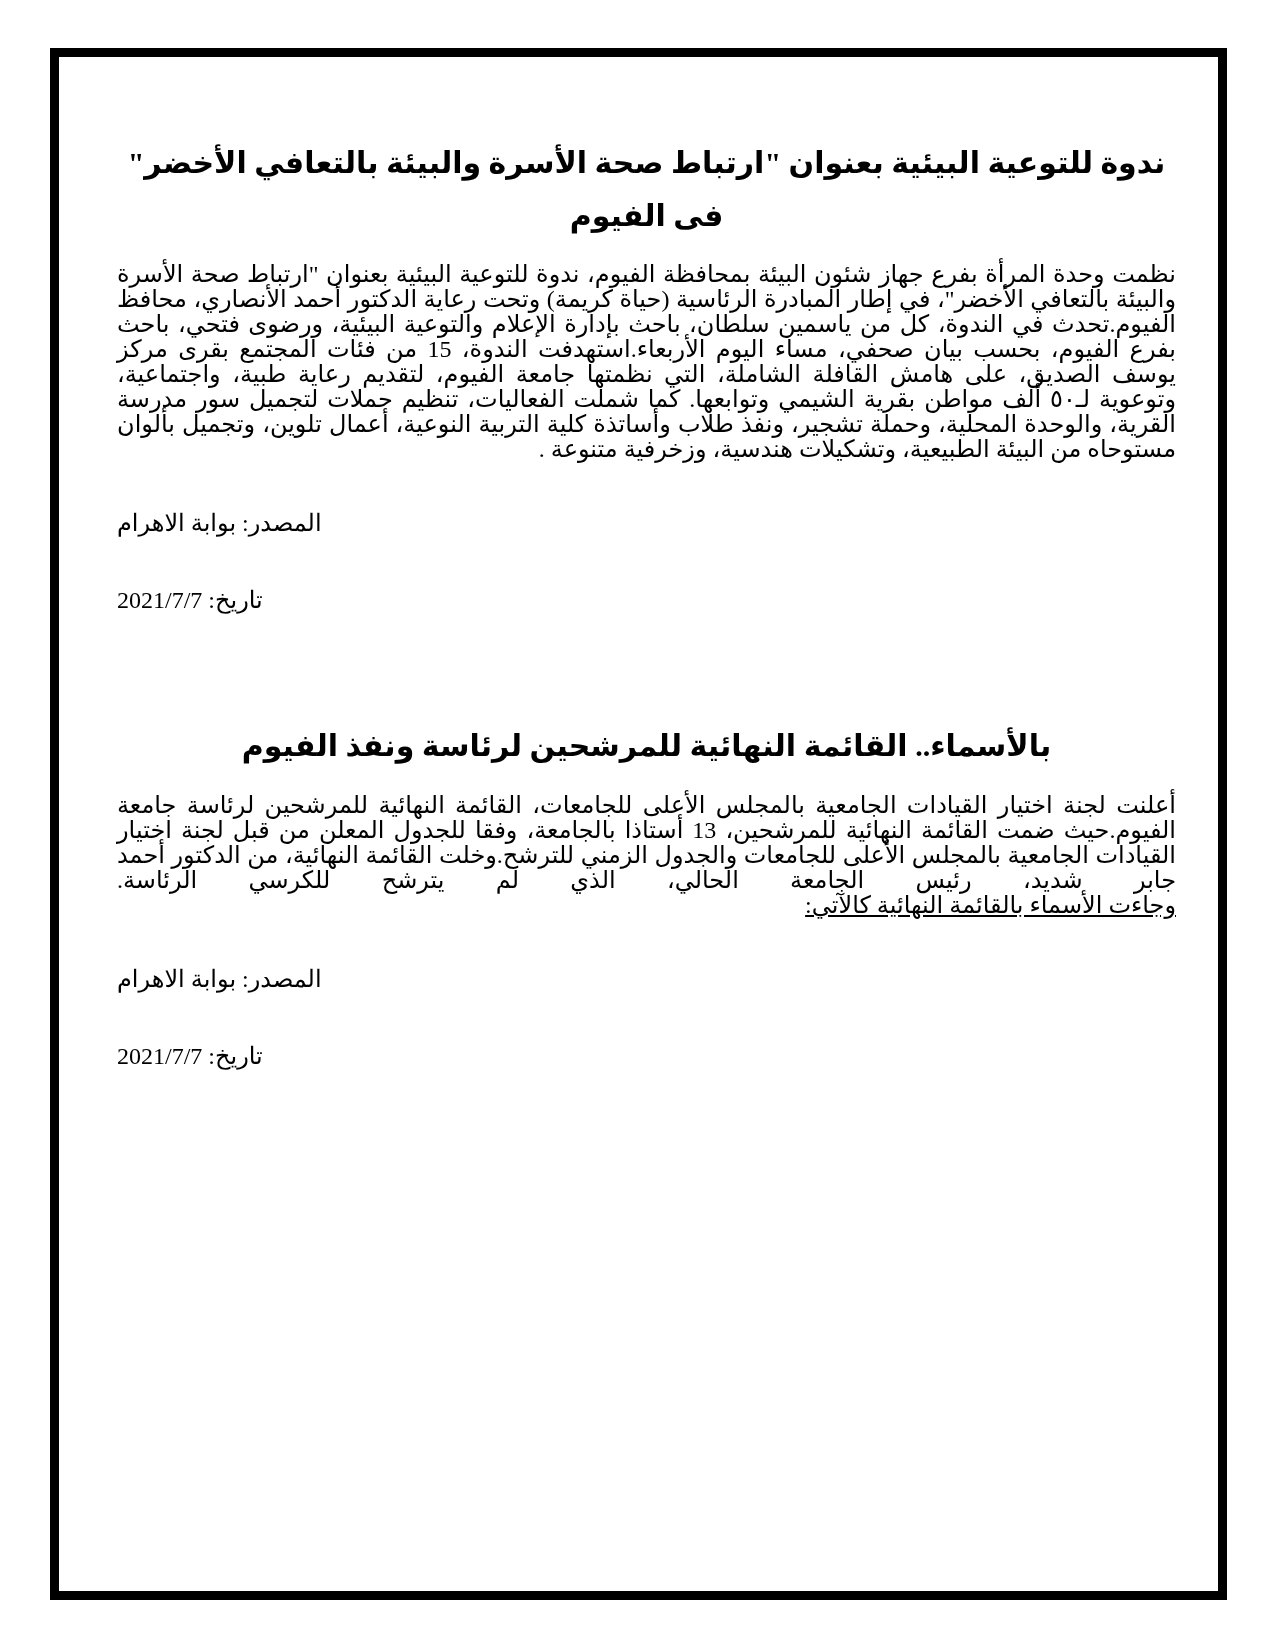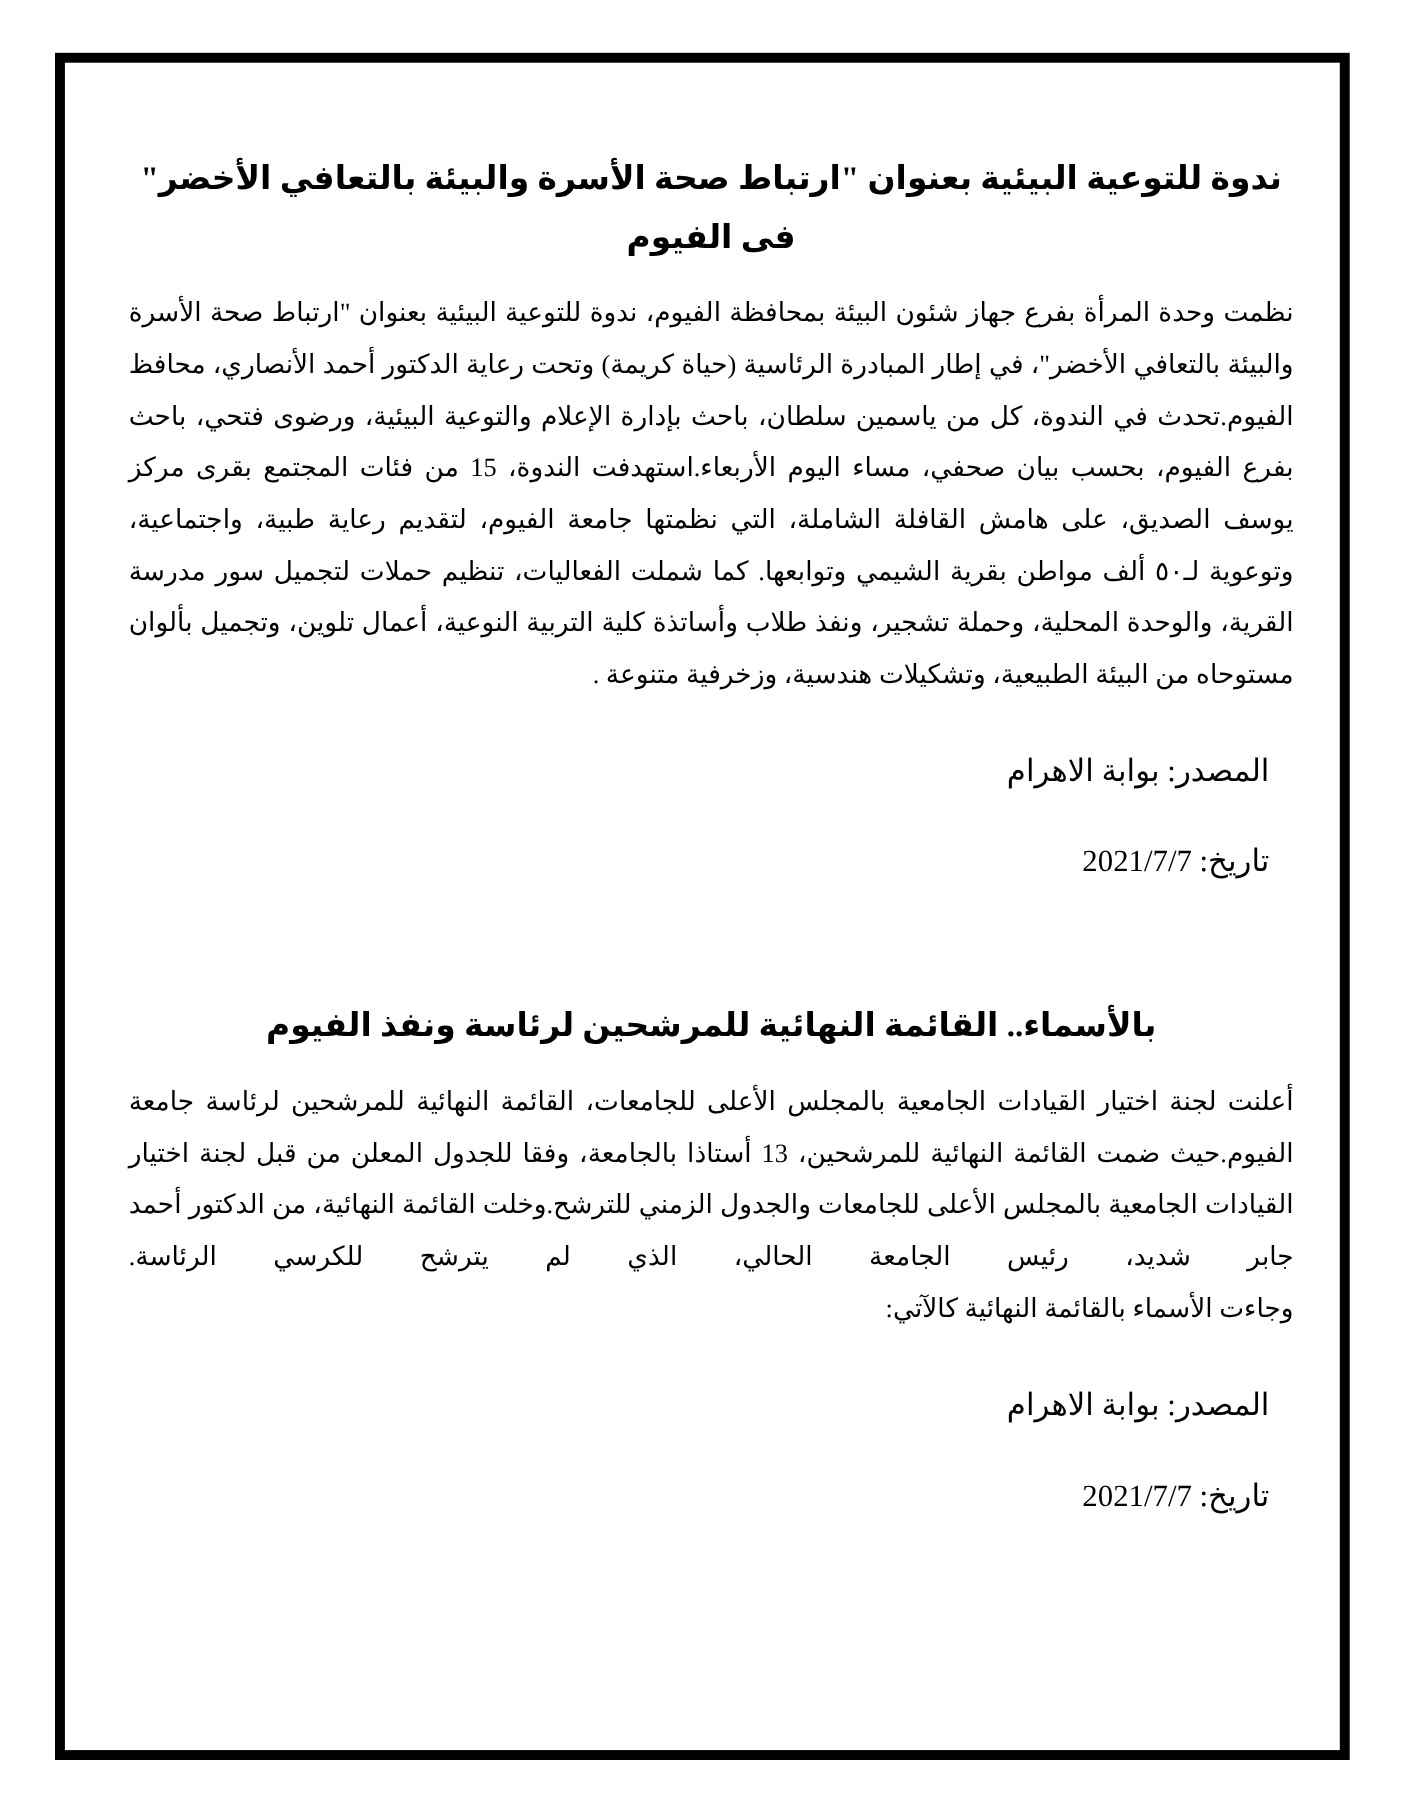--- a/index.html
+++ b/index.html
@@ -30,35 +30,36 @@
   }
   .article-title {
     font-size: 30px;
     font-weight: bold;
     text-align: center;
     line-height: 1.75;
     margin: 0 0 20px 0;
   }
   .body-text {
     font-size: 24px;
-    line-height: 47px;
+    line-height: 25px;
     text-align: justify;
     margin: 0;
   }
   .stretch-block {
     display: block;
     text-align: justify;
     text-align-last: justify;
   }
   .tail-block {
     display: block;
+    text-decoration: underline;
   }
   .meta-line {
-    font-size: 28px;
-    text-align: right;
+    font-size: 24px;
+    text-align: left;
     margin: 46px 22px 0 0;
     line-height: 1.3;
     font-family: Liberation Serif, serif;
   }
   .article-second {
     margin-top: 104px;
   }
 </style>
 </head>
 <body>

